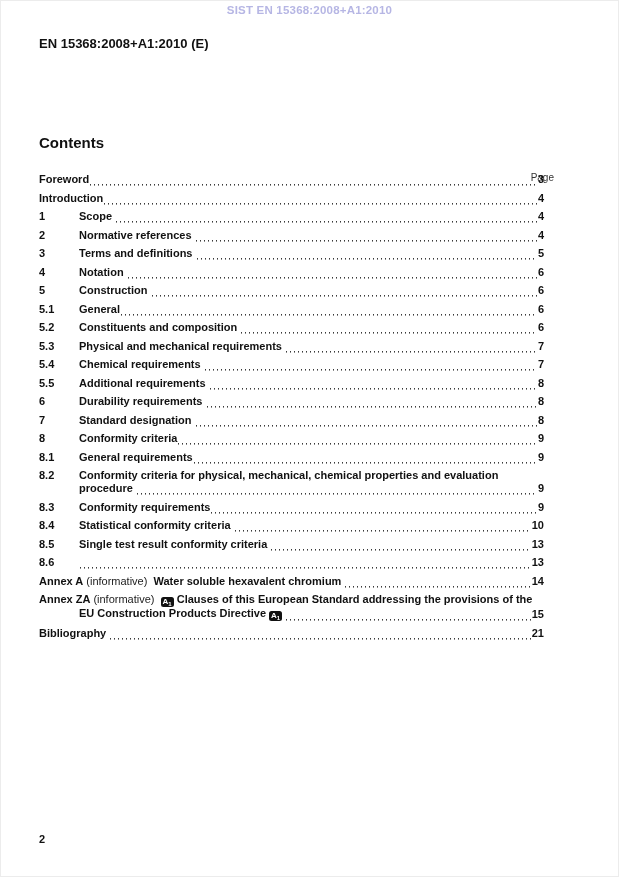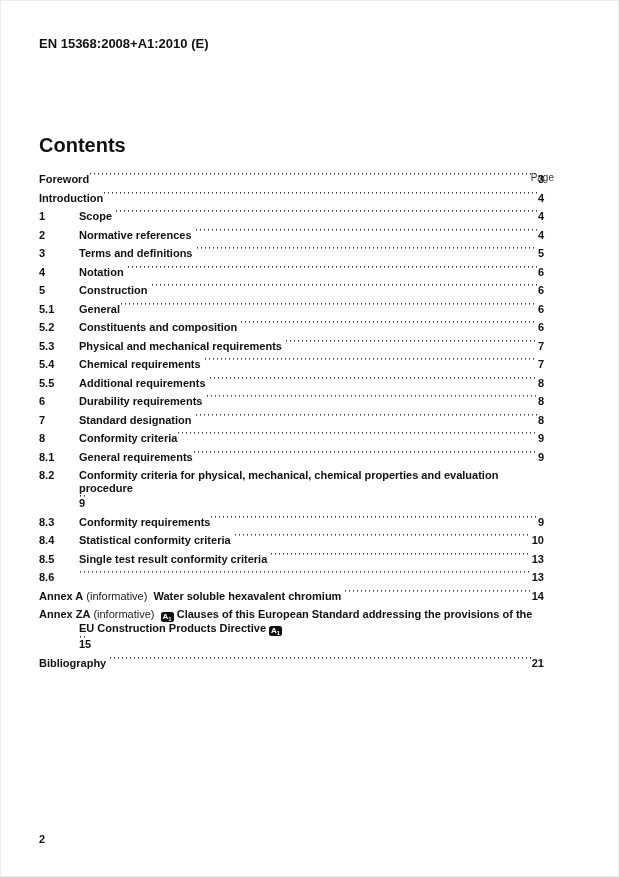--- a/index.html
+++ b/index.html
@@ -33,21 +33,21 @@
     left: 38px;
     font-size: 13px;
     font-weight: 700;
     color: #111;
   }
 
   .contents-heading {
     position: absolute;
     top: 133px;
     left: 38px;
-    font-size: 20px;
+    font-size: 15px;
     font-weight: 700;
     color: #111;
   }
 
   .page-col-label {
     position: absolute;
     top: 140px;
     right: 64px;
     font-size: 10px;
     color: #333;
@@ -58,37 +58,37 @@
     position: absolute;
     top: 172px;
     left: 38px;
     right: 74px;
   }
 
   .toc-entry { margin-bottom: 5.5px; }
 
   .toc-line {
     display: flex;
-    align-items: flex-start;
+    align-items: flex-end;
     font-size: 11px;
     line-height: 13px;
   }
 
   .toc-num {
     flex: 0 0 40px;
     font-weight: 700;
     color: #111;
     white-space: pre;
   }
 
   .toc-title { flex: 0 0 auto; white-space: pre; }
   .toc-title b, .toc-num, .toc-page { color: #111; }
   .toc-title .seg-reg { font-weight: 400; color: #222; }
 
-  .indent { padding-left: 40px; flex-direction: column; }
+  .indent { padding-left: 40px; }
 
   .leader {
     flex: 1 1 auto;
     min-width: 8px;
     height: 2px;
     margin: 0 1px;
     background: repeating-linear-gradient(to right, #3a3a3a 0 1.4px, transparent 1.4px 4px) left bottom / 100% 1.6px no-repeat;
   }
 
   .toc-page {
@@ -120,20 +120,21 @@
     font-size: 11px;
     font-weight: 700;
     color: #111;
   }
 </style>
 </head>
 <body>
 
 <div class="page">
 
+  <div class="watermark">SIST EN 15368:2008+A1:2010</div>
 
   <div class="doc-ref">EN 15368:2008+A1:2010 (E)</div>
 
   <div class="contents-heading">Contents</div>
 
   <div class="page-col-label">Page</div>
 
   <div class="toc" id="toc-list">
       <div class="toc-entry">
         <div class="toc-line">

